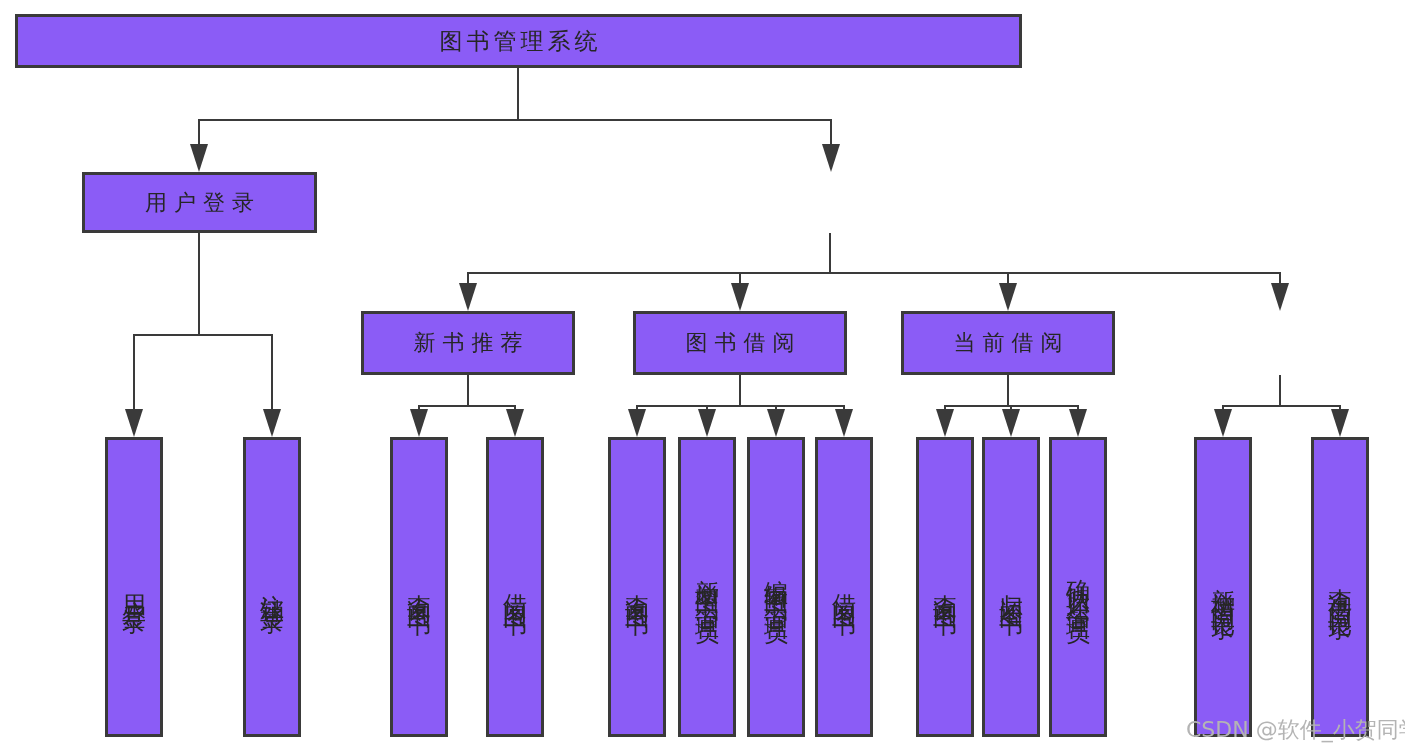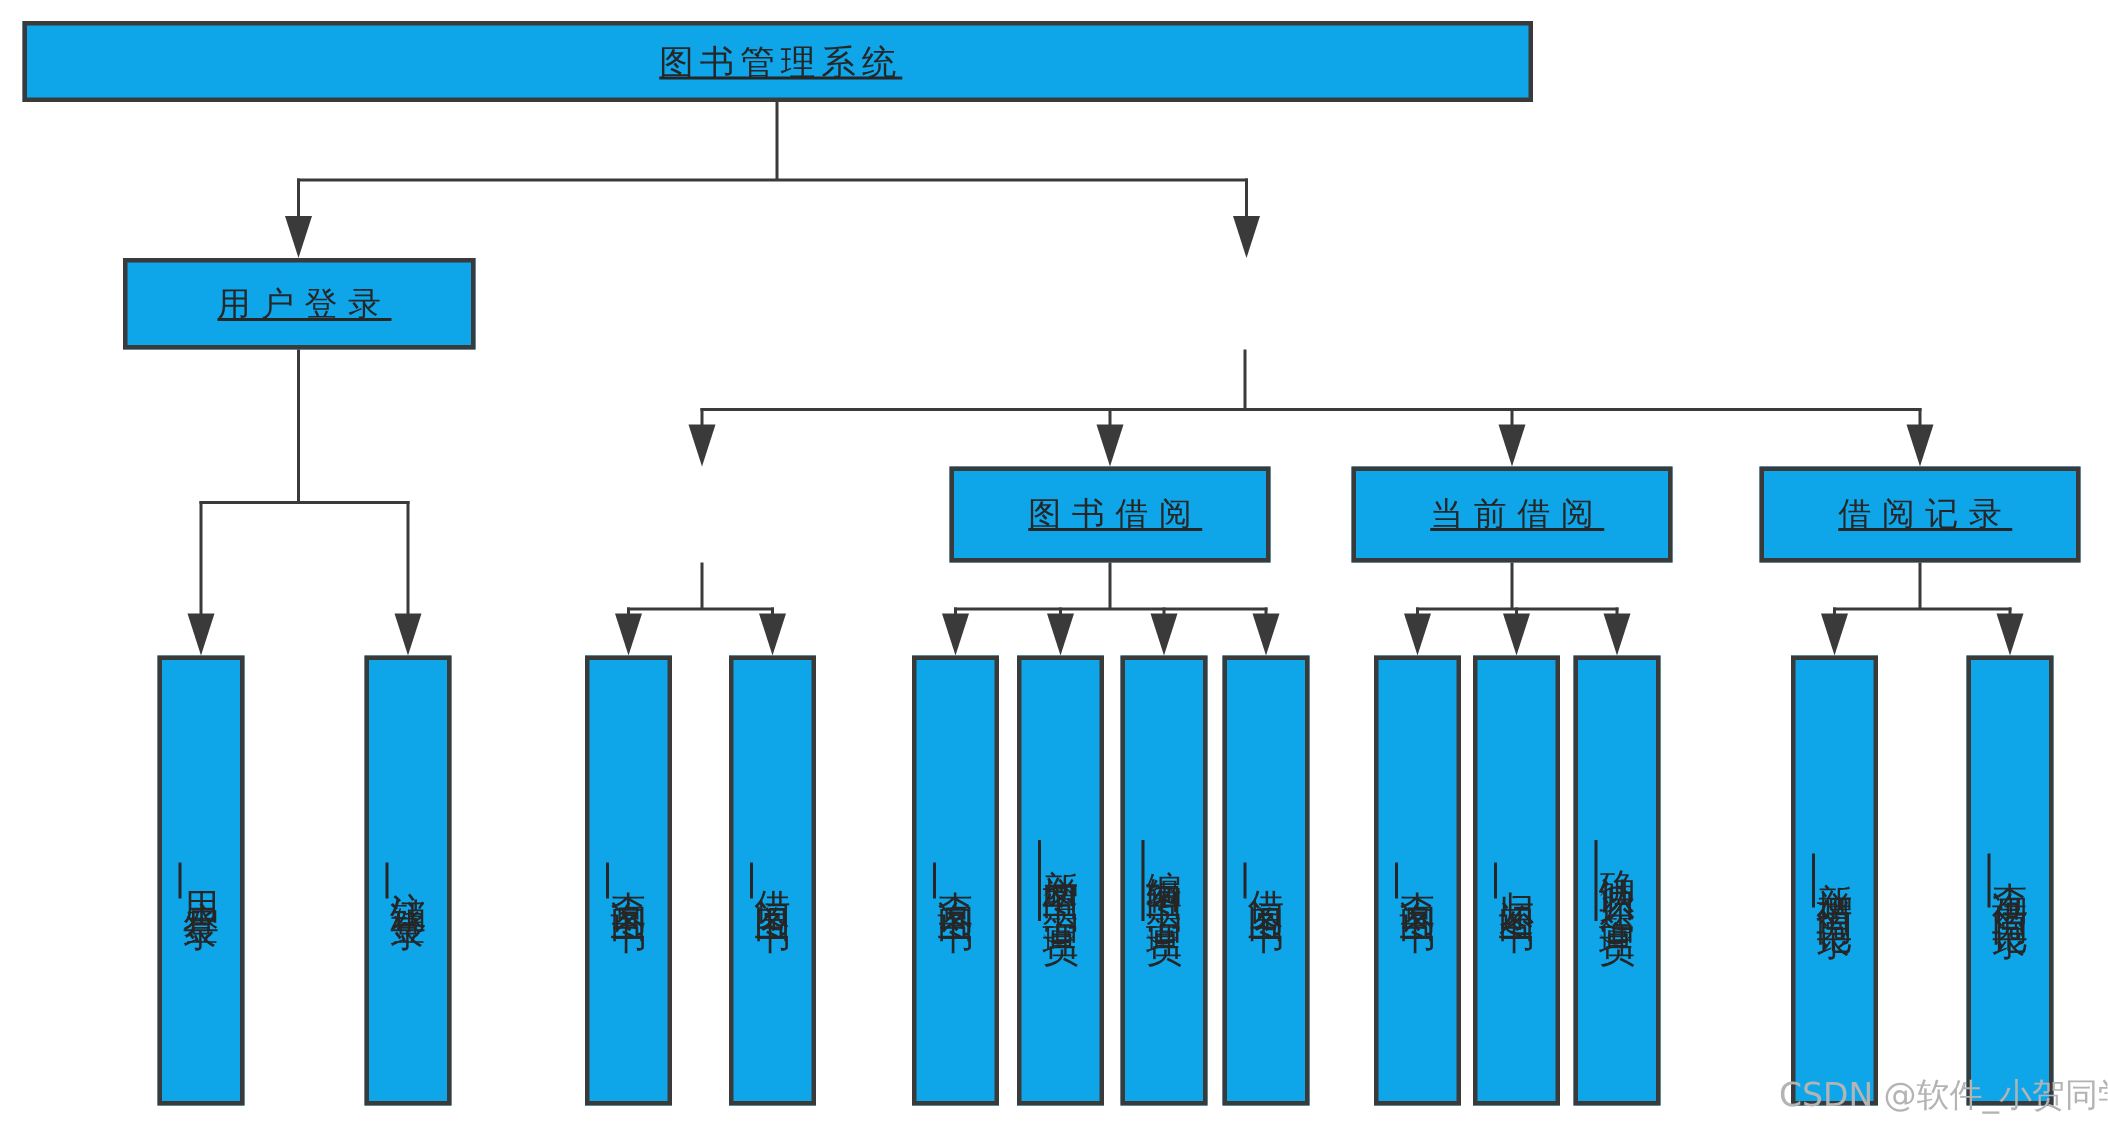--- a/index.html
+++ b/index.html
@@ -13,26 +13,25 @@
     width: 1405px; height: 747px;
     background: var(--background);
     font-family: "DejaVu Sans", "Liberation Sans", sans-serif;
     overflow: hidden;
   }
   #stage { position: relative; width: 1405px; height: 747px; background: var(--background); }
 
   .box {
     position: absolute;
     border: 3px solid var(--line);
-    background: #0ea5e9;
+    background: #8b5cf6;
     display: flex;
     align-items: center;
     justify-content: center;
     color: var(--text);
-    text-decoration: underline;
   }
   .hbox { font-size: 22px; letter-spacing: 7px; text-indent: 7px; white-space: nowrap; }
   .rootbox { font-size: 23px; letter-spacing: 4px; text-indent: 4px; }
   .vbox span {
     writing-mode: vertical-rl;
     text-orientation: mixed;
     font-size: 24px;
     letter-spacing: 6px;
     line-height: 1;
     white-space: nowrap;
@@ -86,28 +85,28 @@
   <div class="hline" style="left:467px; top:272px; width:814px;"></div>
   <div class="vline" style="left:467px; top:272px; height:12px;"></div>
   <div class="arrow" style="left:459px; top:283px;"></div>
   <div class="vline" style="left:739px; top:272px; height:12px;"></div>
   <div class="arrow" style="left:731px; top:283px;"></div>
   <div class="vline" style="left:1007px; top:272px; height:12px;"></div>
   <div class="arrow" style="left:999px; top:283px;"></div>
   <div class="vline" style="left:1279px; top:272px; height:12px;"></div>
   <div class="arrow" style="left:1271px; top:283px;"></div>
 
+  <div class="box hbox" style="left:361px; top:311px; width:214px; height:64px;">
+    <span>新书推荐</span>
+  </div>
   <div class="box hbox" style="left:901px; top:311px; width:214px; height:64px;">
     <span>当前借阅</span>
   </div>
   <div class="box hbox" style="left:633px; top:311px; width:214px; height:64px;">
     <span>图书借阅</span>
-  </div>
-  <div class="box hbox" style="left:1173px; top:311px; width:214px; height:64px;">
-    <span>借阅记录</span>
   </div>
 
   <div class="vline" style="left:467px; top:375px; height:31px;"></div>
   <div class="vline" style="left:739px; top:375px; height:31px;"></div>
   <div class="vline" style="left:1007px; top:375px; height:31px;"></div>
   <div class="vline" style="left:1279px; top:375px; height:31px;"></div>
 
   <div class="hline" style="left:418px; top:405px; width:98px;"></div>
   <div class="vline" style="left:418px; top:405px; height:6px;"></div>
   <div class="arrow" style="left:410px; top:409px;"></div>

